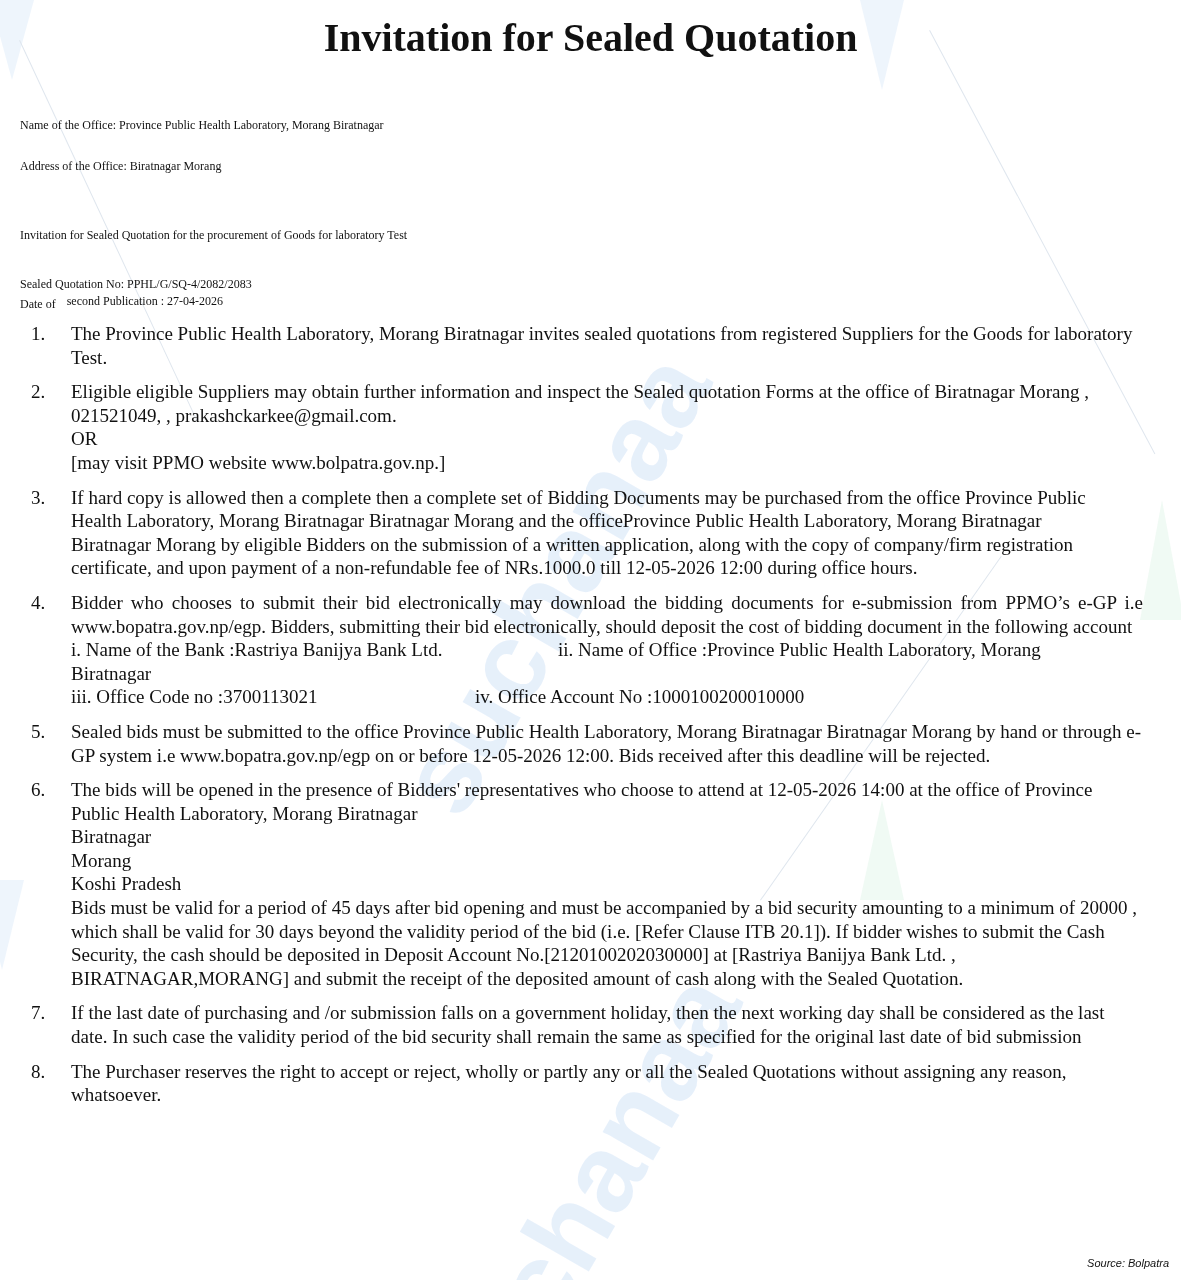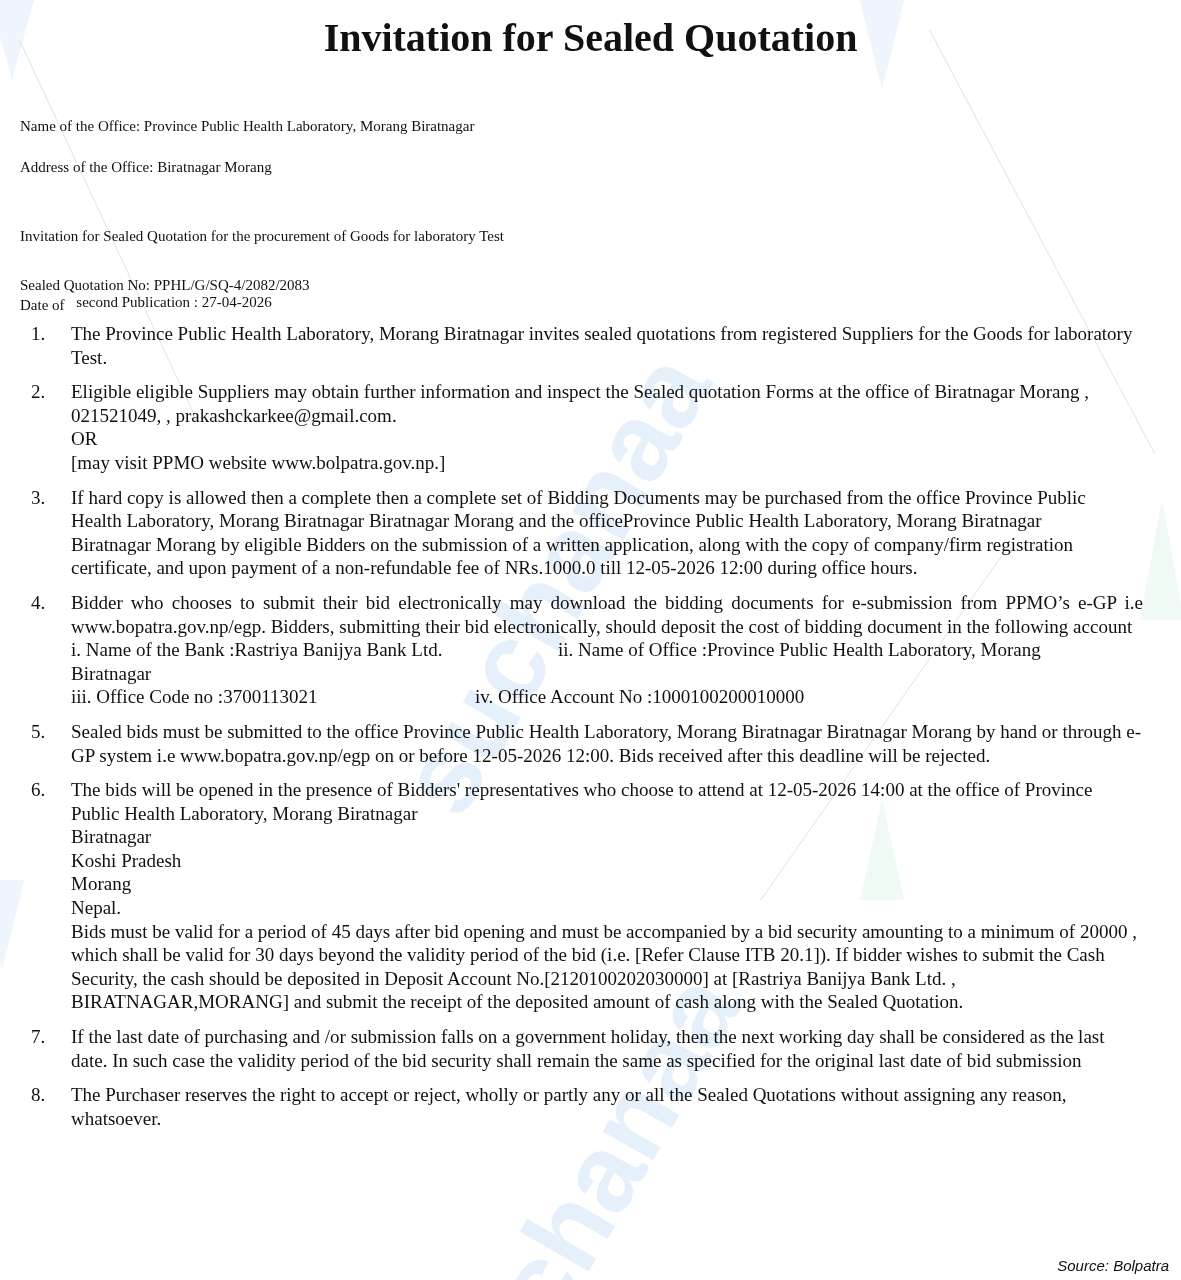--- a/index.html
+++ b/index.html
@@ -10,28 +10,28 @@
       color: #111;
     }
     .wm { position: absolute; pointer-events: none; }
     .wm-arrow { width: 0; height: 0; border-left: 22px solid transparent; border-right: 22px solid transparent; opacity: 0.35; }
     .wm-line { position: absolute; height: 1px; background: #dfe6ee; transform-origin: 0 0; }
     .wm-text { position: absolute; font-family: "Liberation Sans", sans-serif; font-weight: bold; color: #1a73d9; opacity: 0.10; font-size: 110px; transform: rotate(-60deg); }
     .title {
       position: absolute; top: 14px; left: 0; width: 1181px; text-align: center;
       font-size: 40px; font-weight: bold; letter-spacing: 0px;
     }
-    .meta { position: absolute; left: 20px; font-size: 15px; }
+    .meta { position: absolute; left: 20px; font-size: 12px; }
     .list { position: absolute; left: 0; top: 322px; width: 1181px; }
     .item { position: relative; padding-left: 71px; padding-right: 38px; font-size: 19px; line-height: 23.6px; margin-bottom: 11px; }
     .num { position: absolute; left: 31px; top: 0; }
     .line { display: block; }
     .justify { text-align: justify; text-align-last: left; }
     .row { display: flex; }
-    .source { position: absolute; right: 12px; top: 1257px; font-family: "Liberation Sans", sans-serif; font-style: italic; font-size: 15px; color: #111; }
+    .source { position: absolute; right: 12px; top: 1257px; font-family: "Liberation Sans", sans-serif; font-style: italic; font-size: 11px; color: #111; }
   </style>
 </head>
 <body>
 
 <div class="wm" style="left:0;top:0;width:1181px;height:1280px;">
   <div class="wm-text" style="left:300px;top:520px;">suchanaa</div>
   <div class="wm-text" style="left:330px;top:1140px;">suchanaa</div>
   <div class="wm-arrow" style="position:absolute;left:860px;top:0;border-top:90px solid #cfe2f7;"></div>
   <div class="wm-arrow" style="position:absolute;left:-10px;top:0;border-top:80px solid #cfe2f7;"></div>
   <div class="wm-arrow" style="position:absolute;left:1140px;top:500px;border-bottom:120px solid #d5f0e0;"></div>
@@ -88,23 +88,22 @@
 
   <div class="item">
     <span class="num">5.</span>
     <span class="line">Sealed bids must be submitted to the office Province Public Health Laboratory, Morang Biratnagar Biratnagar   Morang  by hand or through e-GP system i.e www.bopatra.gov.np/egp on or before 12-05-2026 12:00. Bids received after this deadline will be rejected.</span>
   </div>
 
   <div class="item">
     <span class="num">6.</span>
     <span class="line" style="padding-right:30px;">The bids will be opened in the presence of Bidders' representatives who choose to attend at 12-05-2026 14:00 at the office of Province Public Health Laboratory, Morang Biratnagar</span>
     <span class="line">Biratnagar</span>
+    <span class="line">Morang</span>
     <span class="line">Koshi Pradesh</span>
-    <span class="line">Morang</span>
-    <span class="line">Nepal.</span>
     <span class="line">Bids must be valid for a period of 45 days after bid opening and must be accompanied by a bid security amounting to a minimum of 20000 , which shall be valid for 30 days beyond the validity period of the bid (i.e. [Refer Clause ITB 20.1]). If bidder wishes to submit the Cash Security, the cash should be deposited in Deposit Account No.[2120100202030000] at [Rastriya Banijya Bank Ltd. , BIRATNAGAR,MORANG] and submit the receipt of the deposited amount of cash along with the Sealed Quotation.</span>
   </div>
 
   <div class="item">
     <span class="num">7.</span>
     <span class="line">If the last date of purchasing and /or submission falls on a government holiday, then the next working day shall be considered as the last date. In such case the validity period of the bid security shall remain the same as specified for the original last date of bid submission</span>
   </div>
 
   <div class="item">
     <span class="num">8.</span>

